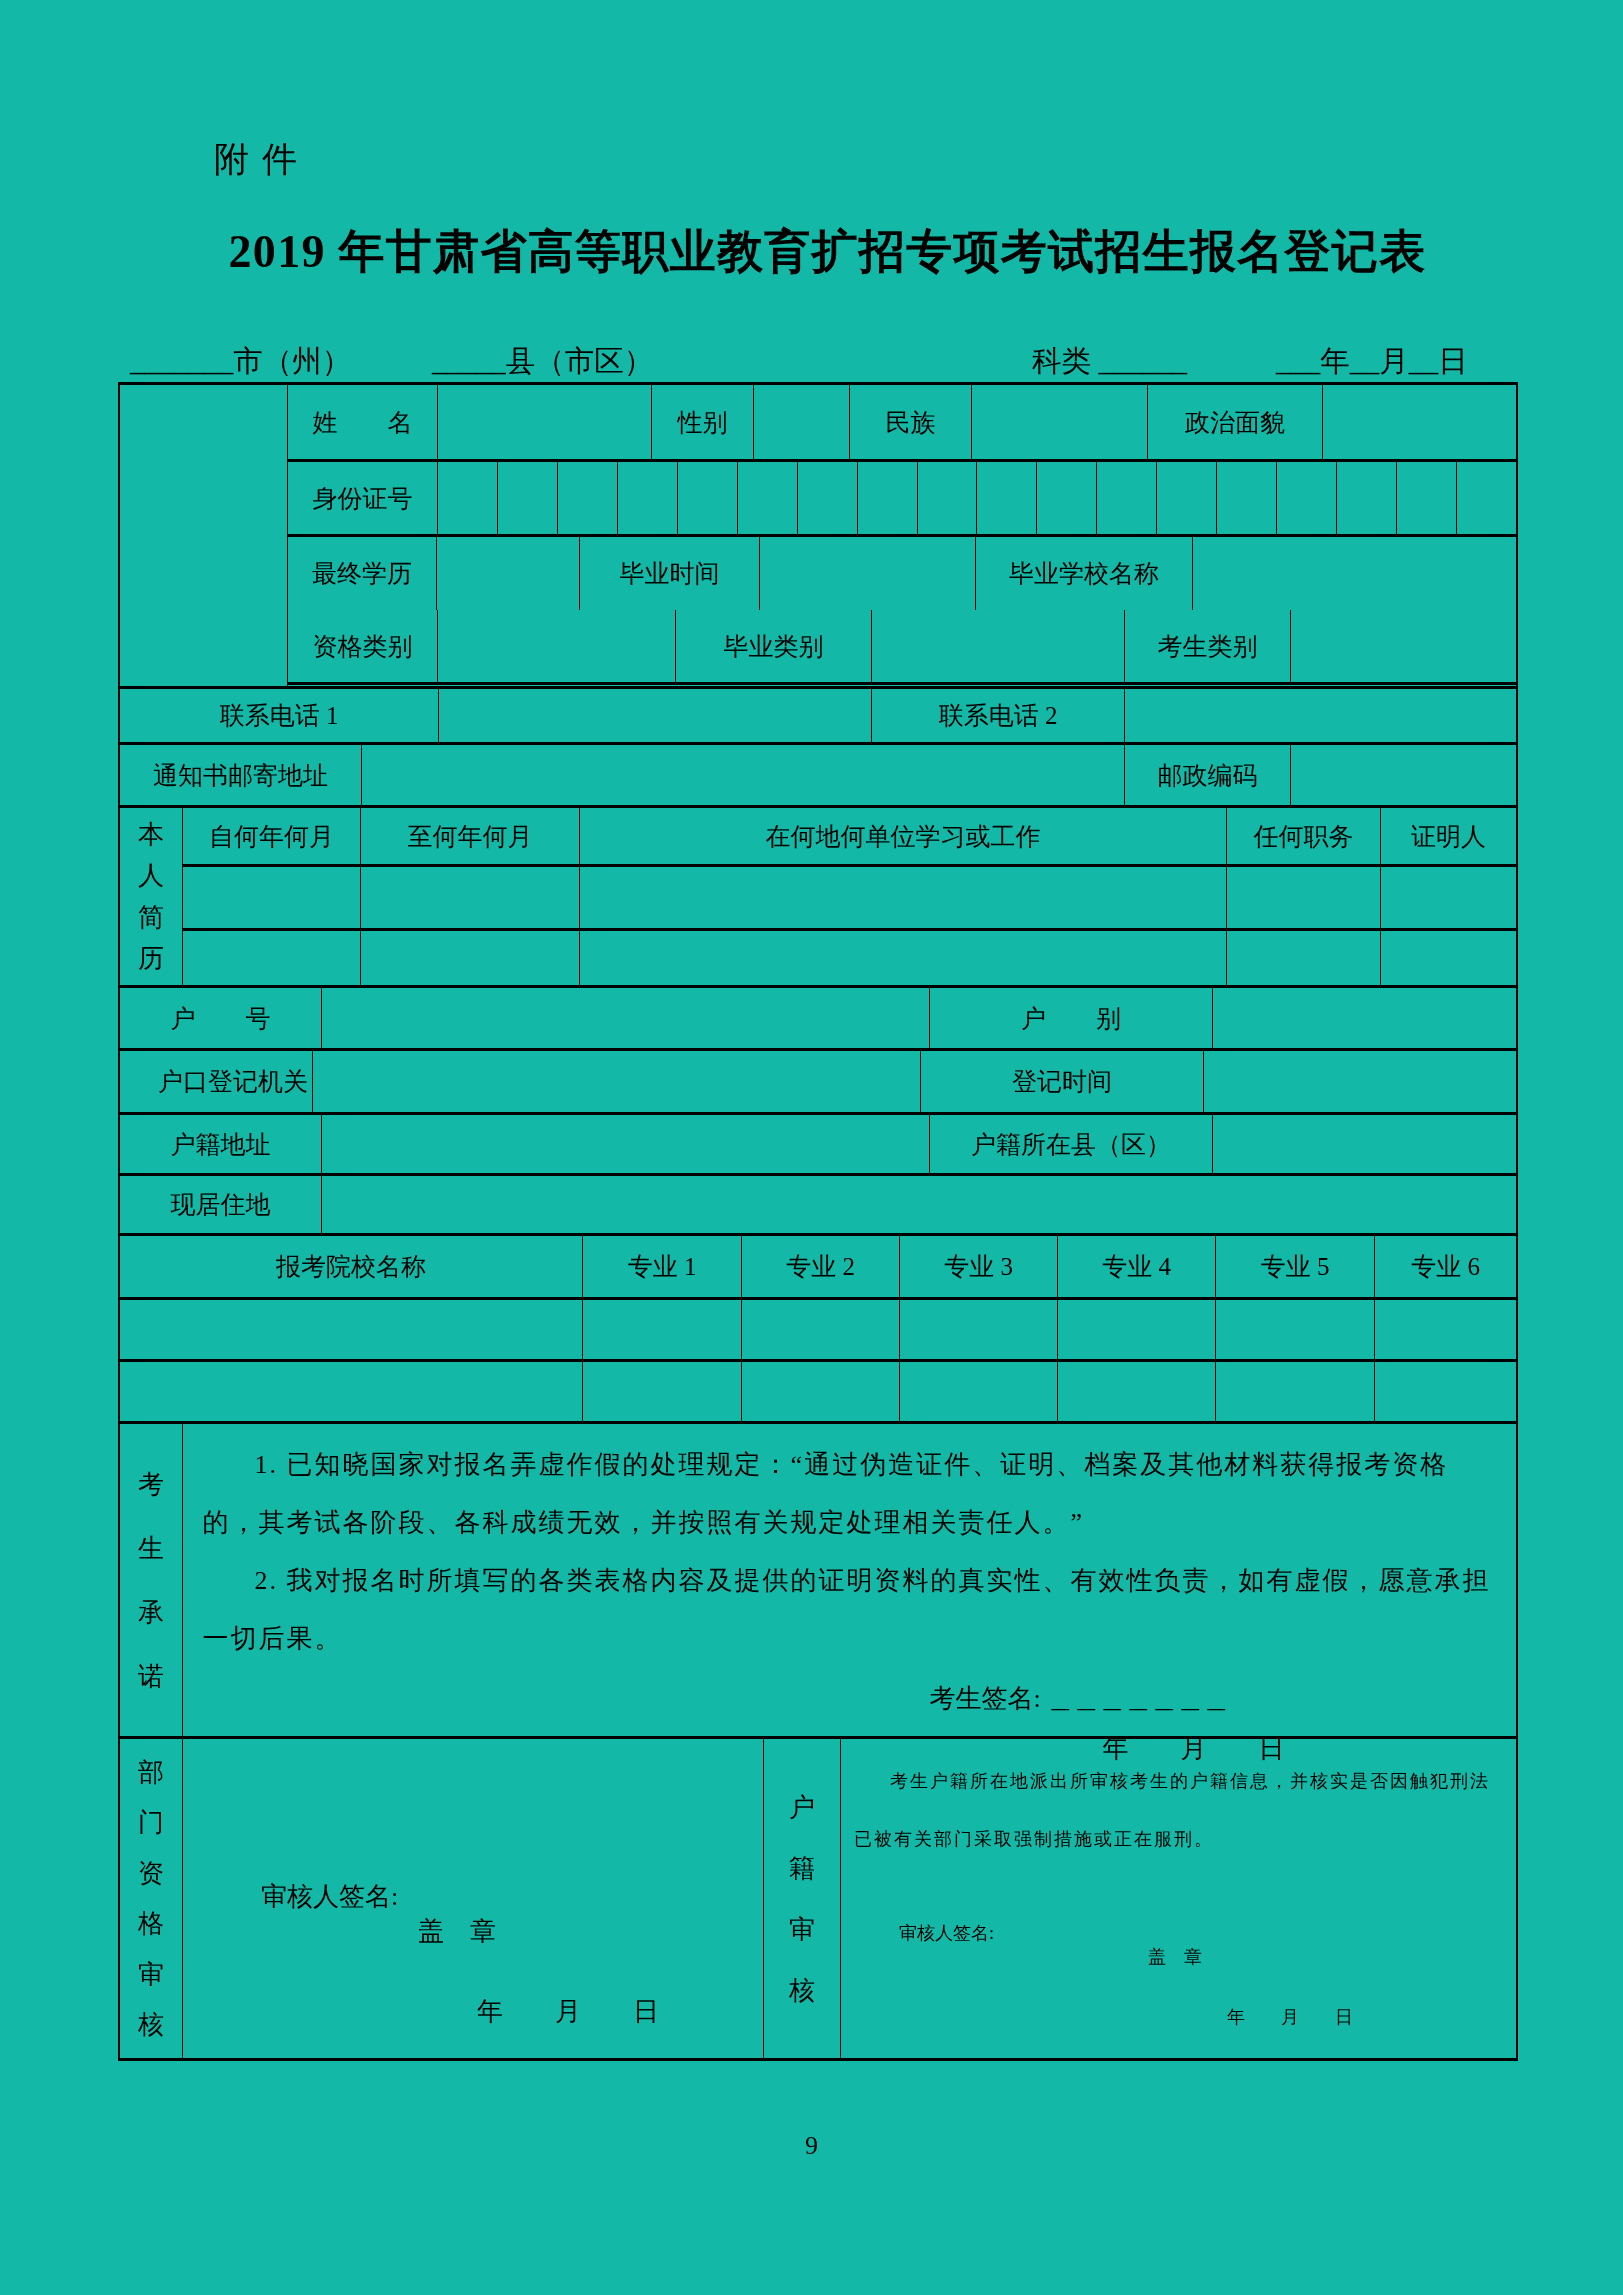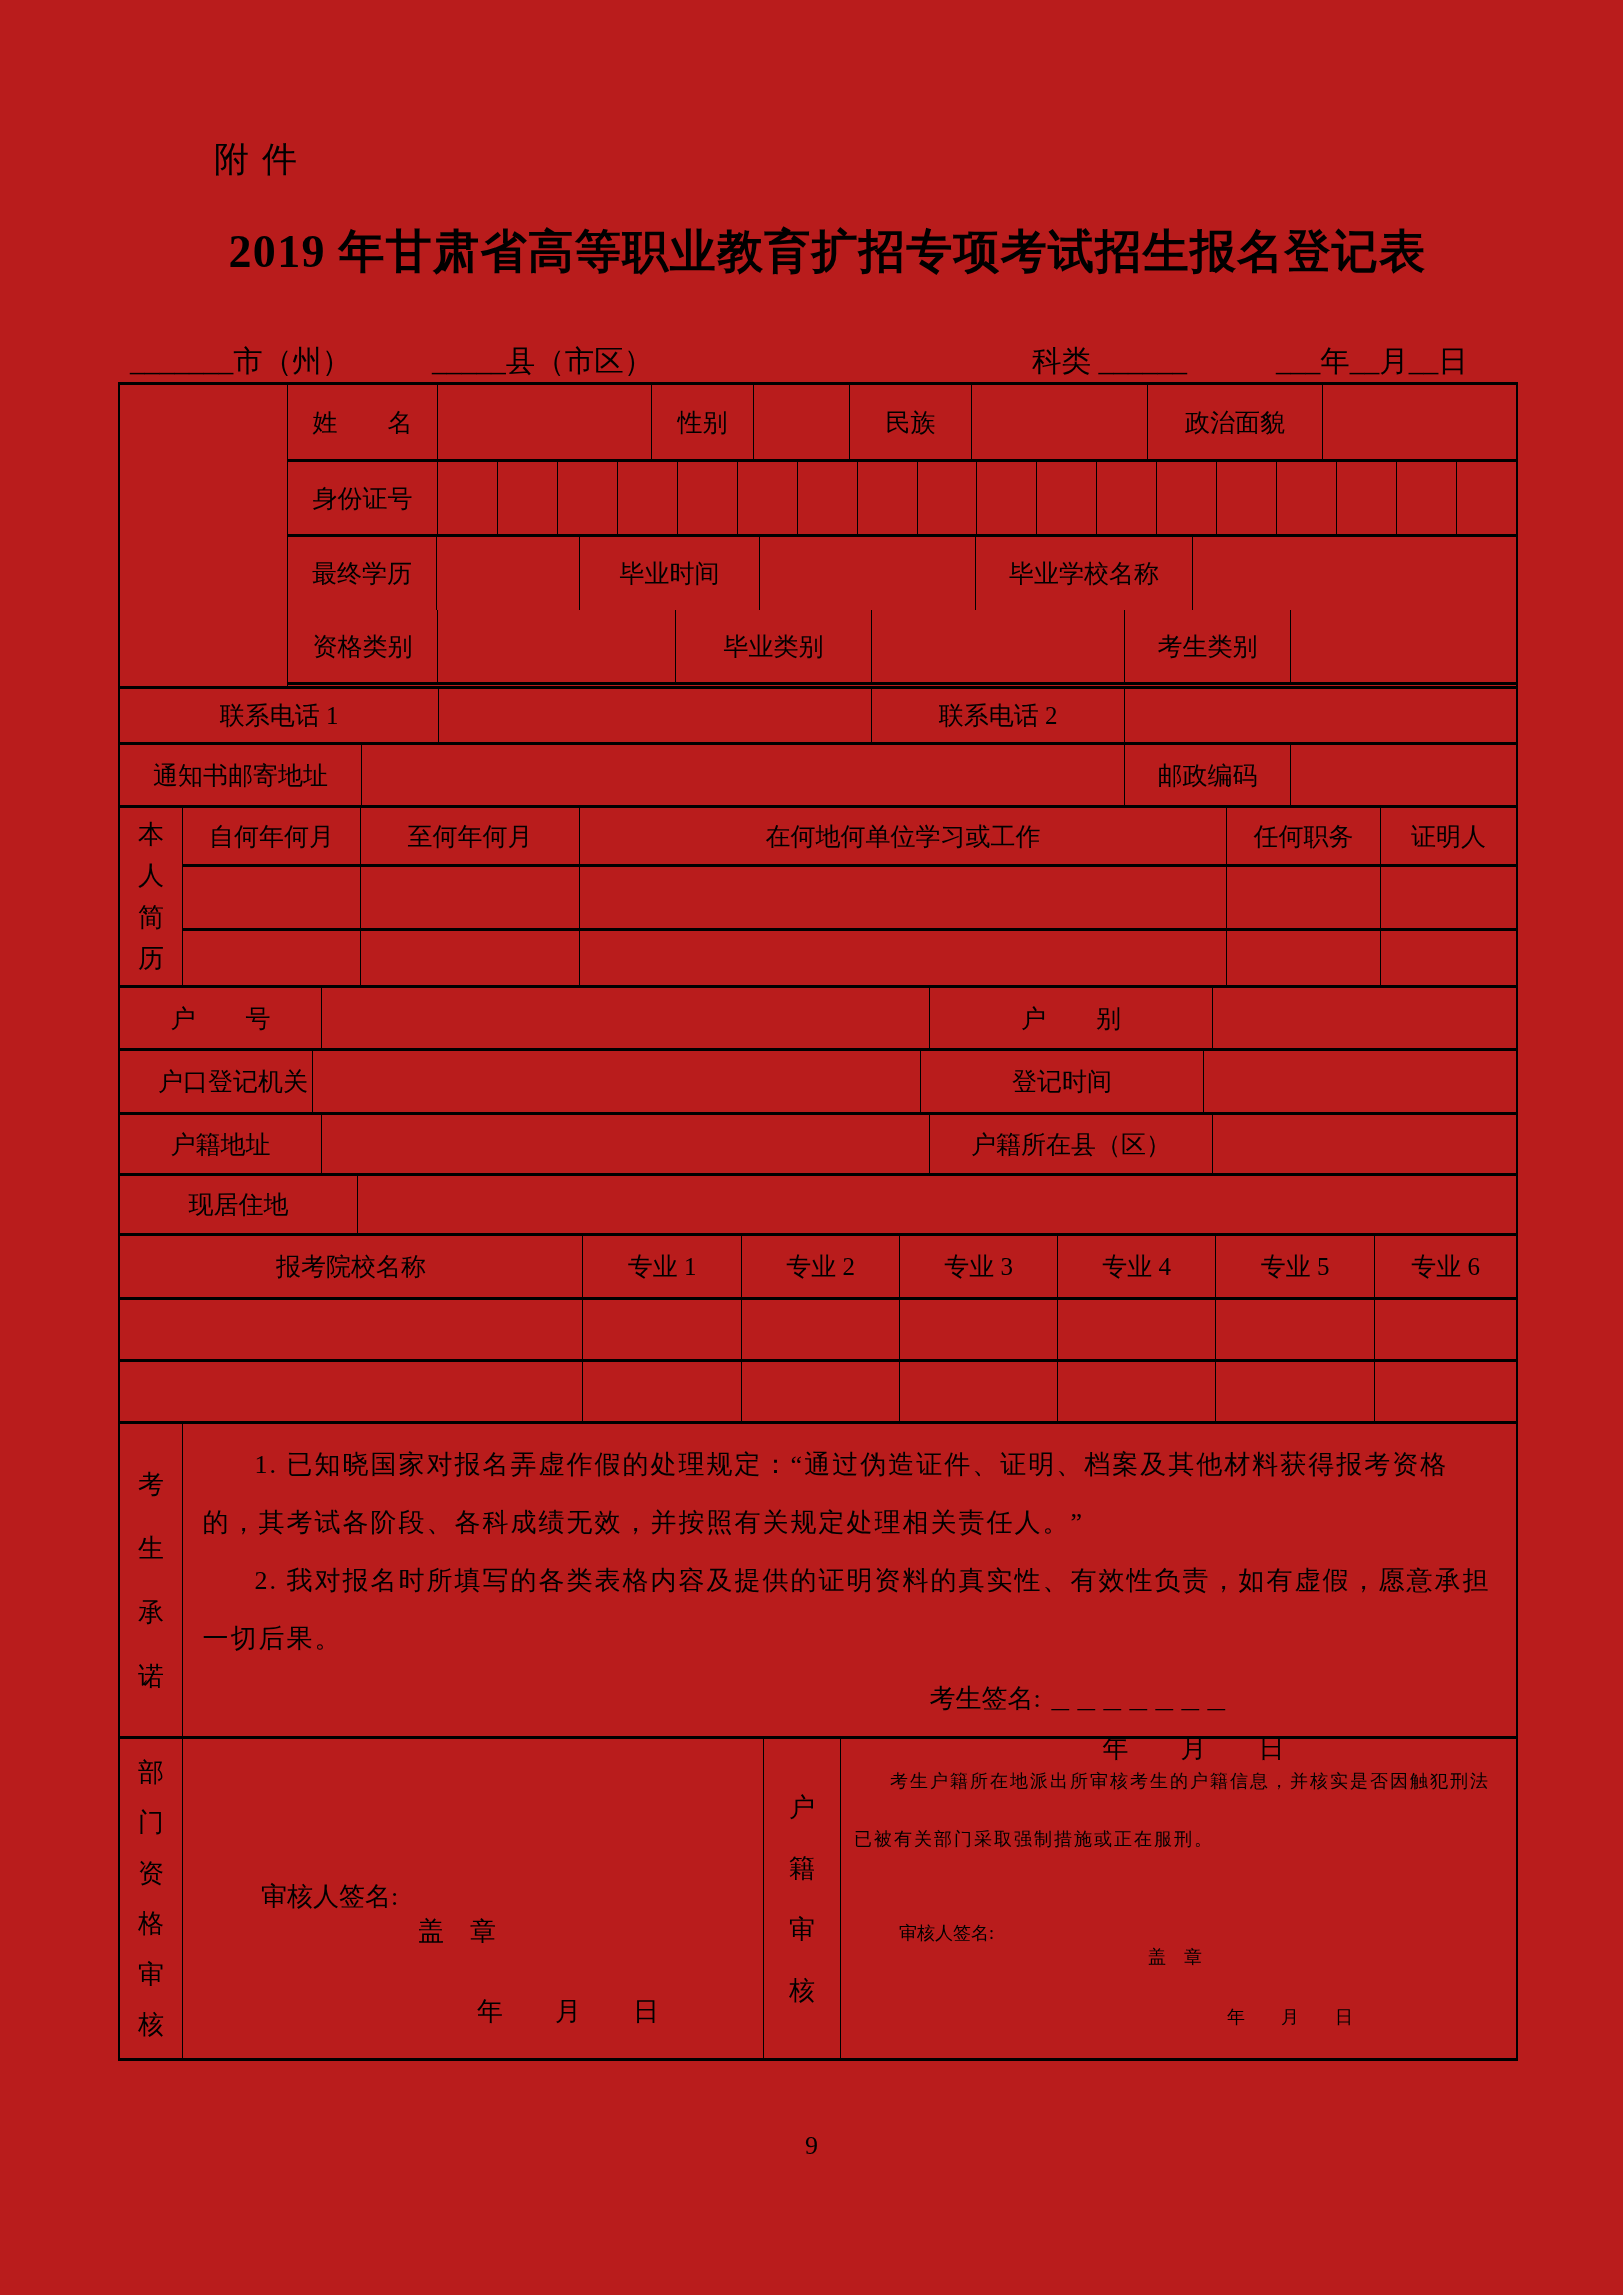--- a/index.html
+++ b/index.html
@@ -1,16 +1,16 @@
 <!DOCTYPE html>
 <html style="font-size:10.5px"><head>
 <meta charset="utf-8">
 <style>
   html,body{margin:0;padding:0;background:#fff;}
-  .page{position:relative;width:1623px;height:2295px;background:#b91c1c;color:#000;
+  .page{position:relative;width:1623px;height:2295px;background:#14b8a6;color:#000;
         font-family:"Liberation Serif","DejaVu Serif",serif;overflow:hidden;}
   .attachment{position:absolute;left:214px;top:136px;font-size:35px;letter-spacing:13px;}
   .doc-title{position:absolute;left:16px;top:221px;width:100%;text-align:center;
              font-size:46px;font-weight:bold;letter-spacing:1.3px;}
   .subline span{position:absolute;top:342px;font-size:29.5px;white-space:pre;}
   .sub-city{left:130px;} .sub-county{left:432px;} .sub-cat{left:1032px;} .sub-date{left:1276px;}
 
   .ftable{position:absolute;left:118px;top:382px;width:1400px;box-sizing:border-box;
           border:2px solid #000;border-top-width:3.9px;border-bottom-width:3.9px;}
   .row{display:flex;box-sizing:border-box;border-bottom:3.3px solid #000;}
@@ -165,21 +165,21 @@
       <div class="c" style="width:283px;">登记时间</div>
       <div class="c nr" style="flex:1;"></div>
     </div>
     <div class="row" style="height:61px;">
       <div class="c" style="width:202px;">户籍地址</div>
       <div class="c" style="width:608px;"></div>
       <div class="c" style="width:283px;">户籍所在县（区）</div>
       <div class="c nr" style="flex:1;"></div>
     </div>
     <div class="row" style="height:60px;">
-      <div class="c" style="width:238px;">现居住地</div>
+      <div class="c" style="width:202px;">现居住地</div>
       <div class="c nr" style="flex:1;"></div>
     </div>
 
     <div class="row" style="height:64px;">
       <div class="c" style="width:463px;">报考院校名称</div>
       <div class="c" style="width:159px;">专业 1</div>
       <div class="c" style="width:158px;">专业 2</div>
       <div class="c" style="width:158px;">专业 3</div>
       <div class="c" style="width:158px;">专业 4</div>
       <div class="c" style="width:159px;">专业 5</div>

